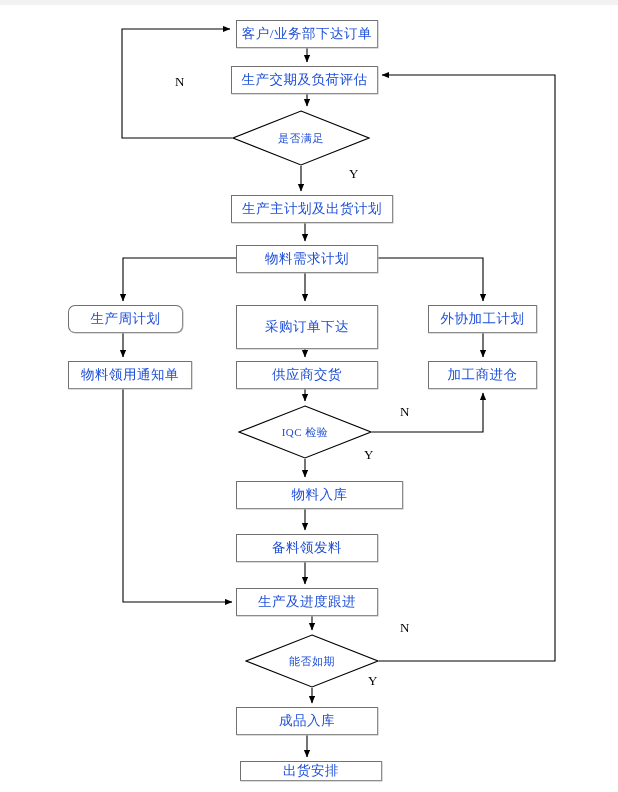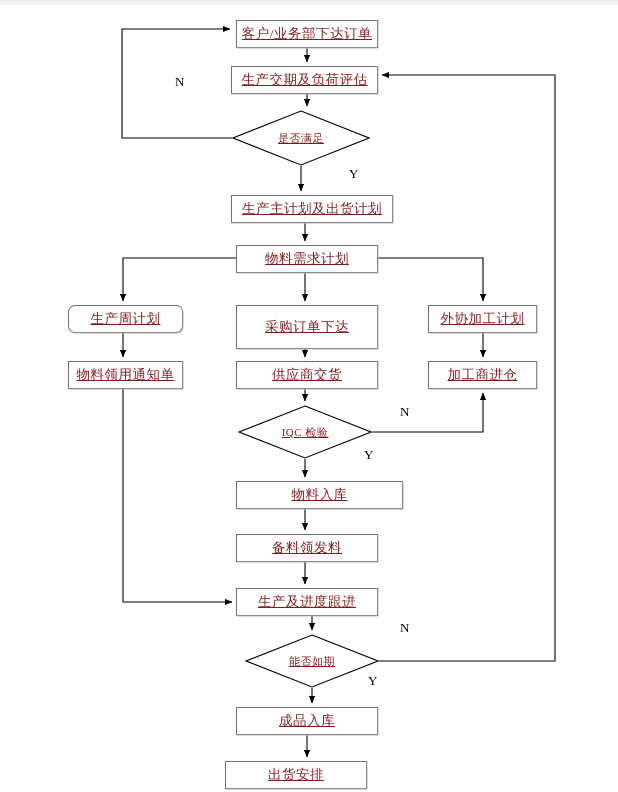--- a/index.html
+++ b/index.html
@@ -30,25 +30,24 @@
     height: 792px;
     pointer-events: none;
   }
   .node {
     position: absolute;
     box-sizing: border-box;
     display: flex;
     align-items: center;
     justify-content: center;
     background: #ffffff;
-    color: #7f1d1d;
+    color: #1d4ed8;
     font-size: 13.5px;
     letter-spacing: 0.5px;
     white-space: nowrap;
-    text-decoration: underline;
   }
   .proc {
     border: 1px solid #8c8c8c;
     border-top-color: #707070;
     border-left-color: #707070;
     box-shadow: 0.5px 0.5px 0 #b5b5b5;
   }
   .dec {
     background: transparent;
     border: none;
@@ -137,21 +136,21 @@
   </div>
 
   <div class="node proc" style="left:236px; top:305px; width:142px; height:44px;">
     <span>采购订单下达</span>
   </div>
 
   <div class="node proc" style="left:428px; top:305px; width:109px; height:28px;">
     <span>外协加工计划</span>
   </div>
 
-  <div class="node proc" style="left:68px; top:361px; width:115px; height:28px;text-align:center;">
+  <div class="node proc" style="left:68px; top:361px; width:124px; height:28px;text-align:center;">
     <span>物料领用通知单</span>
   </div>
 
   <div class="node proc" style="left:236px; top:361px; width:142px; height:28px;">
     <span>供应商交货</span>
   </div>
 
   <div class="node proc" style="left:428px; top:361px; width:109px; height:28px;">
     <span>加工商进仓</span>
   </div>
@@ -179,21 +178,21 @@
     <svg viewBox="0 0 134 54" preserveAspectRatio="none">
       <polygon points="67,1 133,27 67,53 1,27" fill="#ffffff" stroke="#000000" stroke-width="1.1"></polygon>
     </svg>
     <span class="dtext">能否如期</span>
   </div>
 
   <div class="node proc" style="left:236px; top:707px; width:142px; height:28px;">
     <span>成品入库</span>
   </div>
 
-  <div class="node proc" style="left:225px; top:761px; width:142px; height:28px;">
+  <div class="node proc" style="left:240px; top:761px; width:142px; height:20px;">
     <span>出货安排</span>
   </div>
 
   <span class="branch-label" style="left:175px; top:74px;">N</span>
   <span class="branch-label" style="left:349px; top:166px;">Y</span>
   <span class="branch-label" style="left:400px; top:404px;">N</span>
   <span class="branch-label" style="left:364px; top:447px;">Y</span>
   <span class="branch-label" style="left:400px; top:620px;">N</span>
   <span class="branch-label" style="left:368px; top:673px;">Y</span>
 

